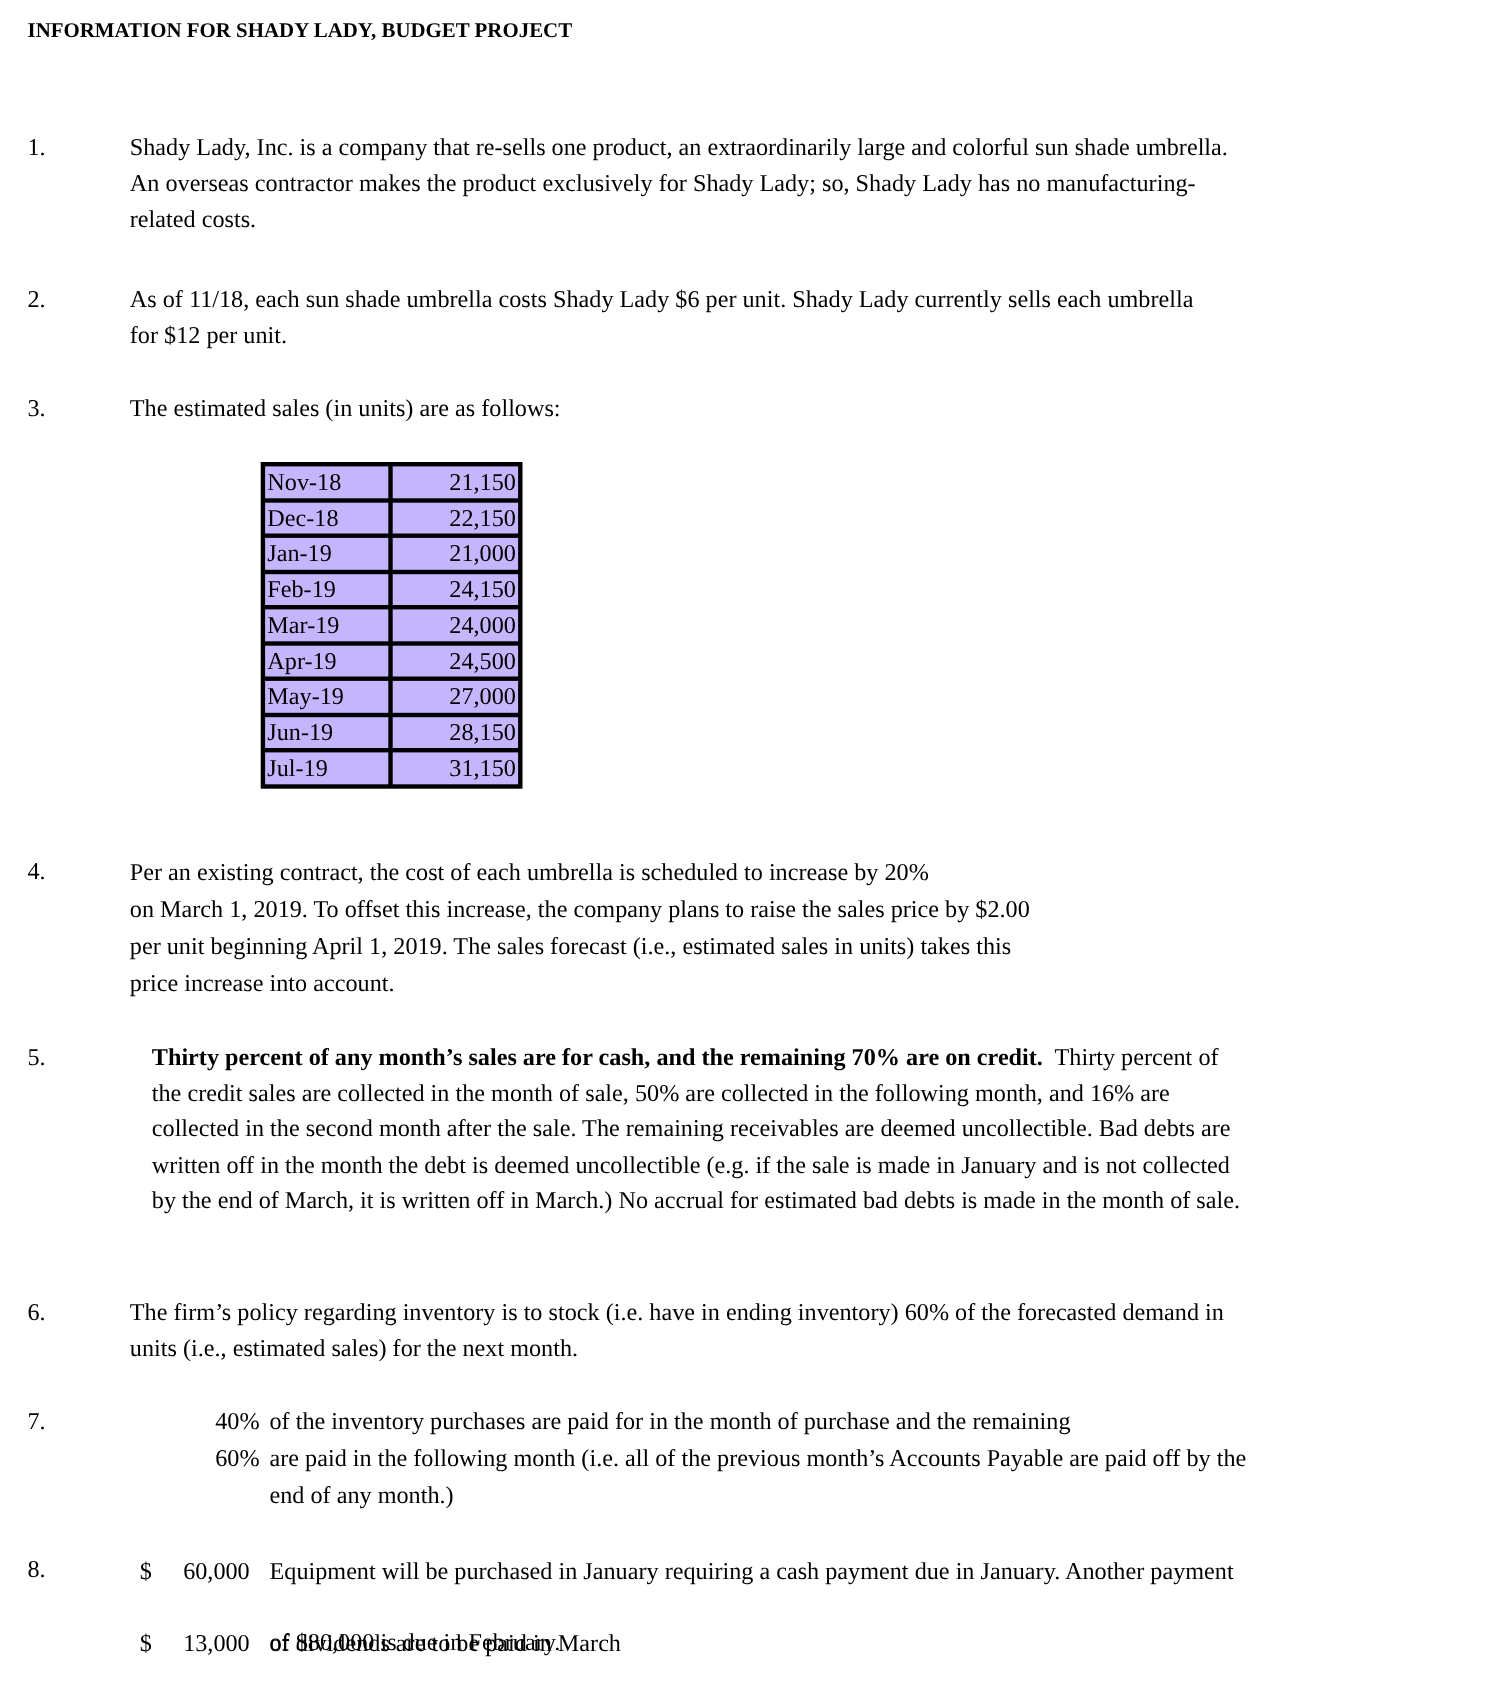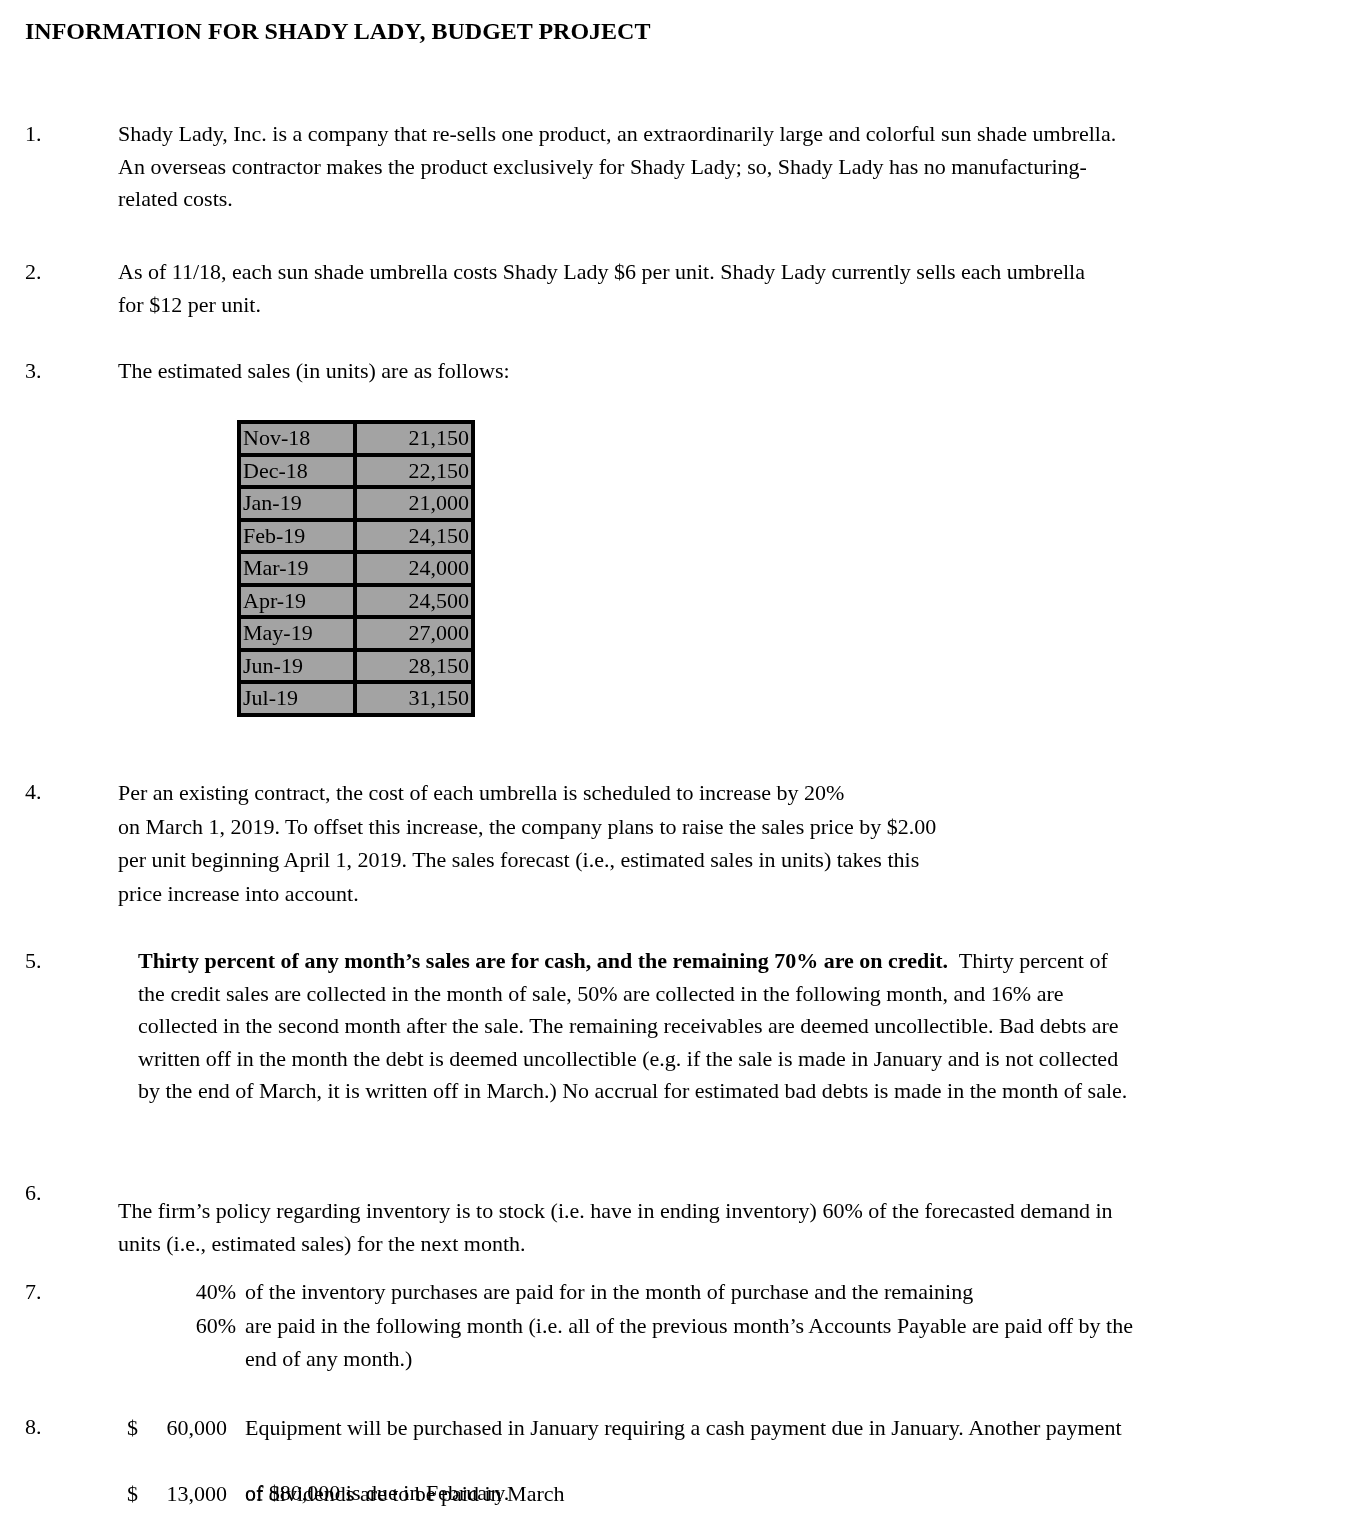--- a/index.html
+++ b/index.html
@@ -12,21 +12,21 @@
       height: 1540px;
       position: relative;
       overflow: hidden;
       font-family: "Liberation Serif", "DejaVu Serif", serif;
       color: #000000;
     }
     .title {
       position: absolute;
       left: 25px;
       top: 18px;
-      font-size: 24px;
+      font-size: 19px;
       font-weight: bold;
       letter-spacing: 0px;
       white-space: nowrap;
     }
     .num {
       position: absolute;
       left: 25px;
       font-size: 22px;
       line-height: 32px;
     }
@@ -44,21 +44,21 @@
     .sales-table {
       position: absolute;
       left: 237px;
       top: 420px;
       border-collapse: separate;
       border-spacing: 4px;
       background: #000000;
       padding: 0;
     }
     .sales-table td {
-      background: #a3a3a3;
+      background: #c4b5fd;
       font-size: 22px;
       line-height: 28.5px;
       height: 28.5px;
       padding: 0 2px;
     }
     .sales-table td.month { width: 108px; text-align: left; }
     .sales-table td.units { width: 110px; text-align: right; }
 
     
     .pct-row {
@@ -177,21 +177,21 @@
   <div class="num" style="top:945px;">5.</div>
   <div class="para" style="top:945px;margin-left:20px;">
     <span class="line"><b>Thirty percent of any month’s sales are for cash, and the remaining 70% are on credit.</b><span style="white-space:pre;">  Thirty percent of</span></span>
     <span class="line">the credit sales are collected in the month of sale, 50% are collected in the following month, and 16% are</span>
     <span class="line">collected in the second month after the sale.  The remaining receivables are deemed uncollectible.  Bad debts are</span>
     <span class="line">written off in the month the debt is deemed uncollectible (e.g. if the sale is made in January and is not collected</span>
     <span class="line">by the end of March, it is written off in March.)  No accrual for estimated bad debts is made in the month of sale.</span>
   </div>
 
   <div class="num" style="top:1177px;">6.</div>
-  <div class="para" style="top:1177px;margin-top:18px;">
+  <div class="para" style="top:1177px;">
     <span class="line">The firm’s policy regarding inventory is to stock (i.e. have in ending inventory) 60% of the forecasted demand in</span>
     <span class="line">units (i.e., estimated sales) for the next month.</span>
   </div>
 
   <div class="num" style="top:1276px;">7.</div>
   <div class="pct-row" style="top:1276px; left:0; width:1350px; height:32px;">
     <span class="pct-val">40%</span>
     <span class="pct-text">of the inventory purchases are paid for in the month of purchase and the remaining</span>
   </div>
   <div class="pct-row" style="top:1310px; left:0; width:1166px; height:32px;">

